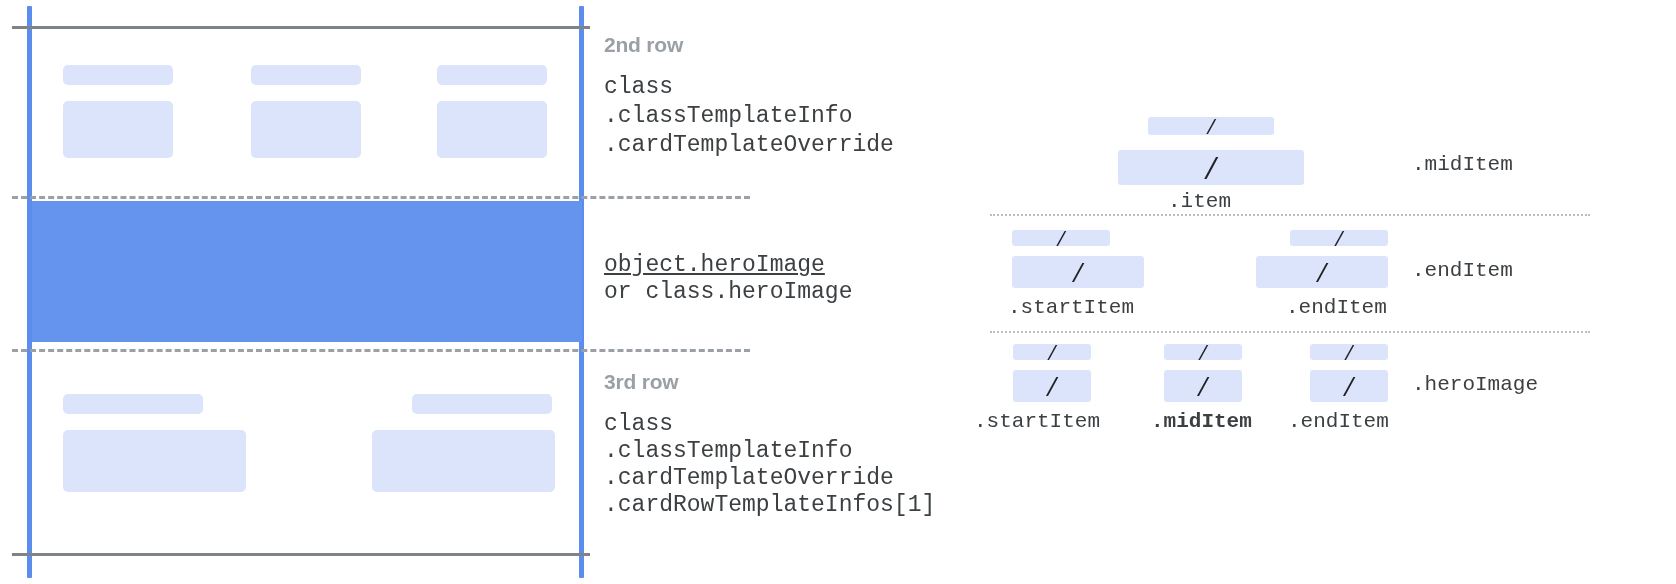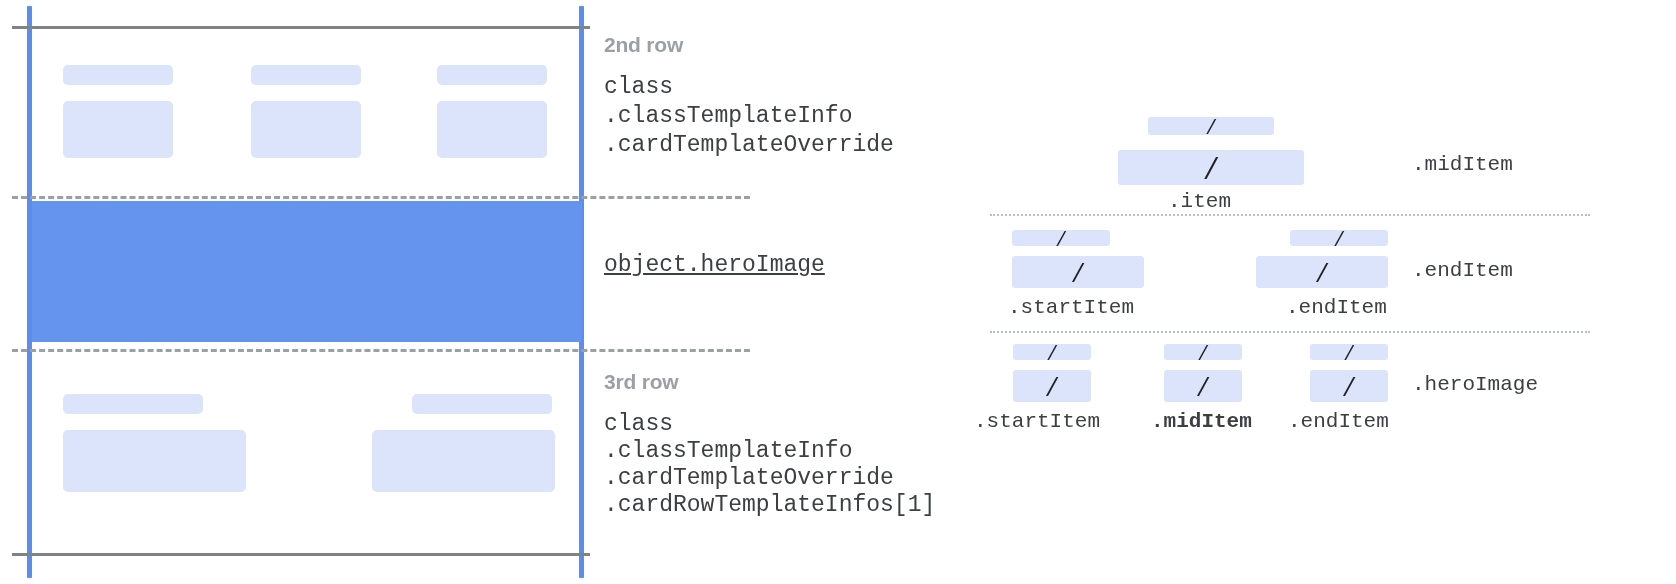--- a/index.html
+++ b/index.html
@@ -147,20 +147,21 @@
   </div>
 
   <div class="abs" style="left:0; top:0; width:960px; height:584px;">
 
     <div class="row-title" style="left:604px; top:33px;">2nd row</div>
     <div class="code" style="left:604px; top:73px;">class</div>
     <div class="code" style="left:604px; top:102px;">.classTemplateInfo</div>
     <div class="code" style="left:604px; top:131px;">.cardTemplateOverride</div>
 
     <div class="code" style="left:604px; top:251px;text-decoration:underline;">object.heroImage</div>
+    <div class="code" style="left:604px; top:278px;">or class.heroImage</div>
 
     <div class="row-title" style="left:604px; top:370px;">3rd row</div>
     <div class="code" style="left:604px; top:410px;">class</div>
     <div class="code" style="left:604px; top:437px;">.classTemplateInfo</div>
     <div class="code" style="left:604px; top:464px;">.cardTemplateOverride</div>
     <div class="code" style="left:604px; top:491px;">.cardRowTemplateInfos[1]</div>
   </div>
 
   <div class="abs" style="left:960px; top:0; width:716px; height:584px;">
 

